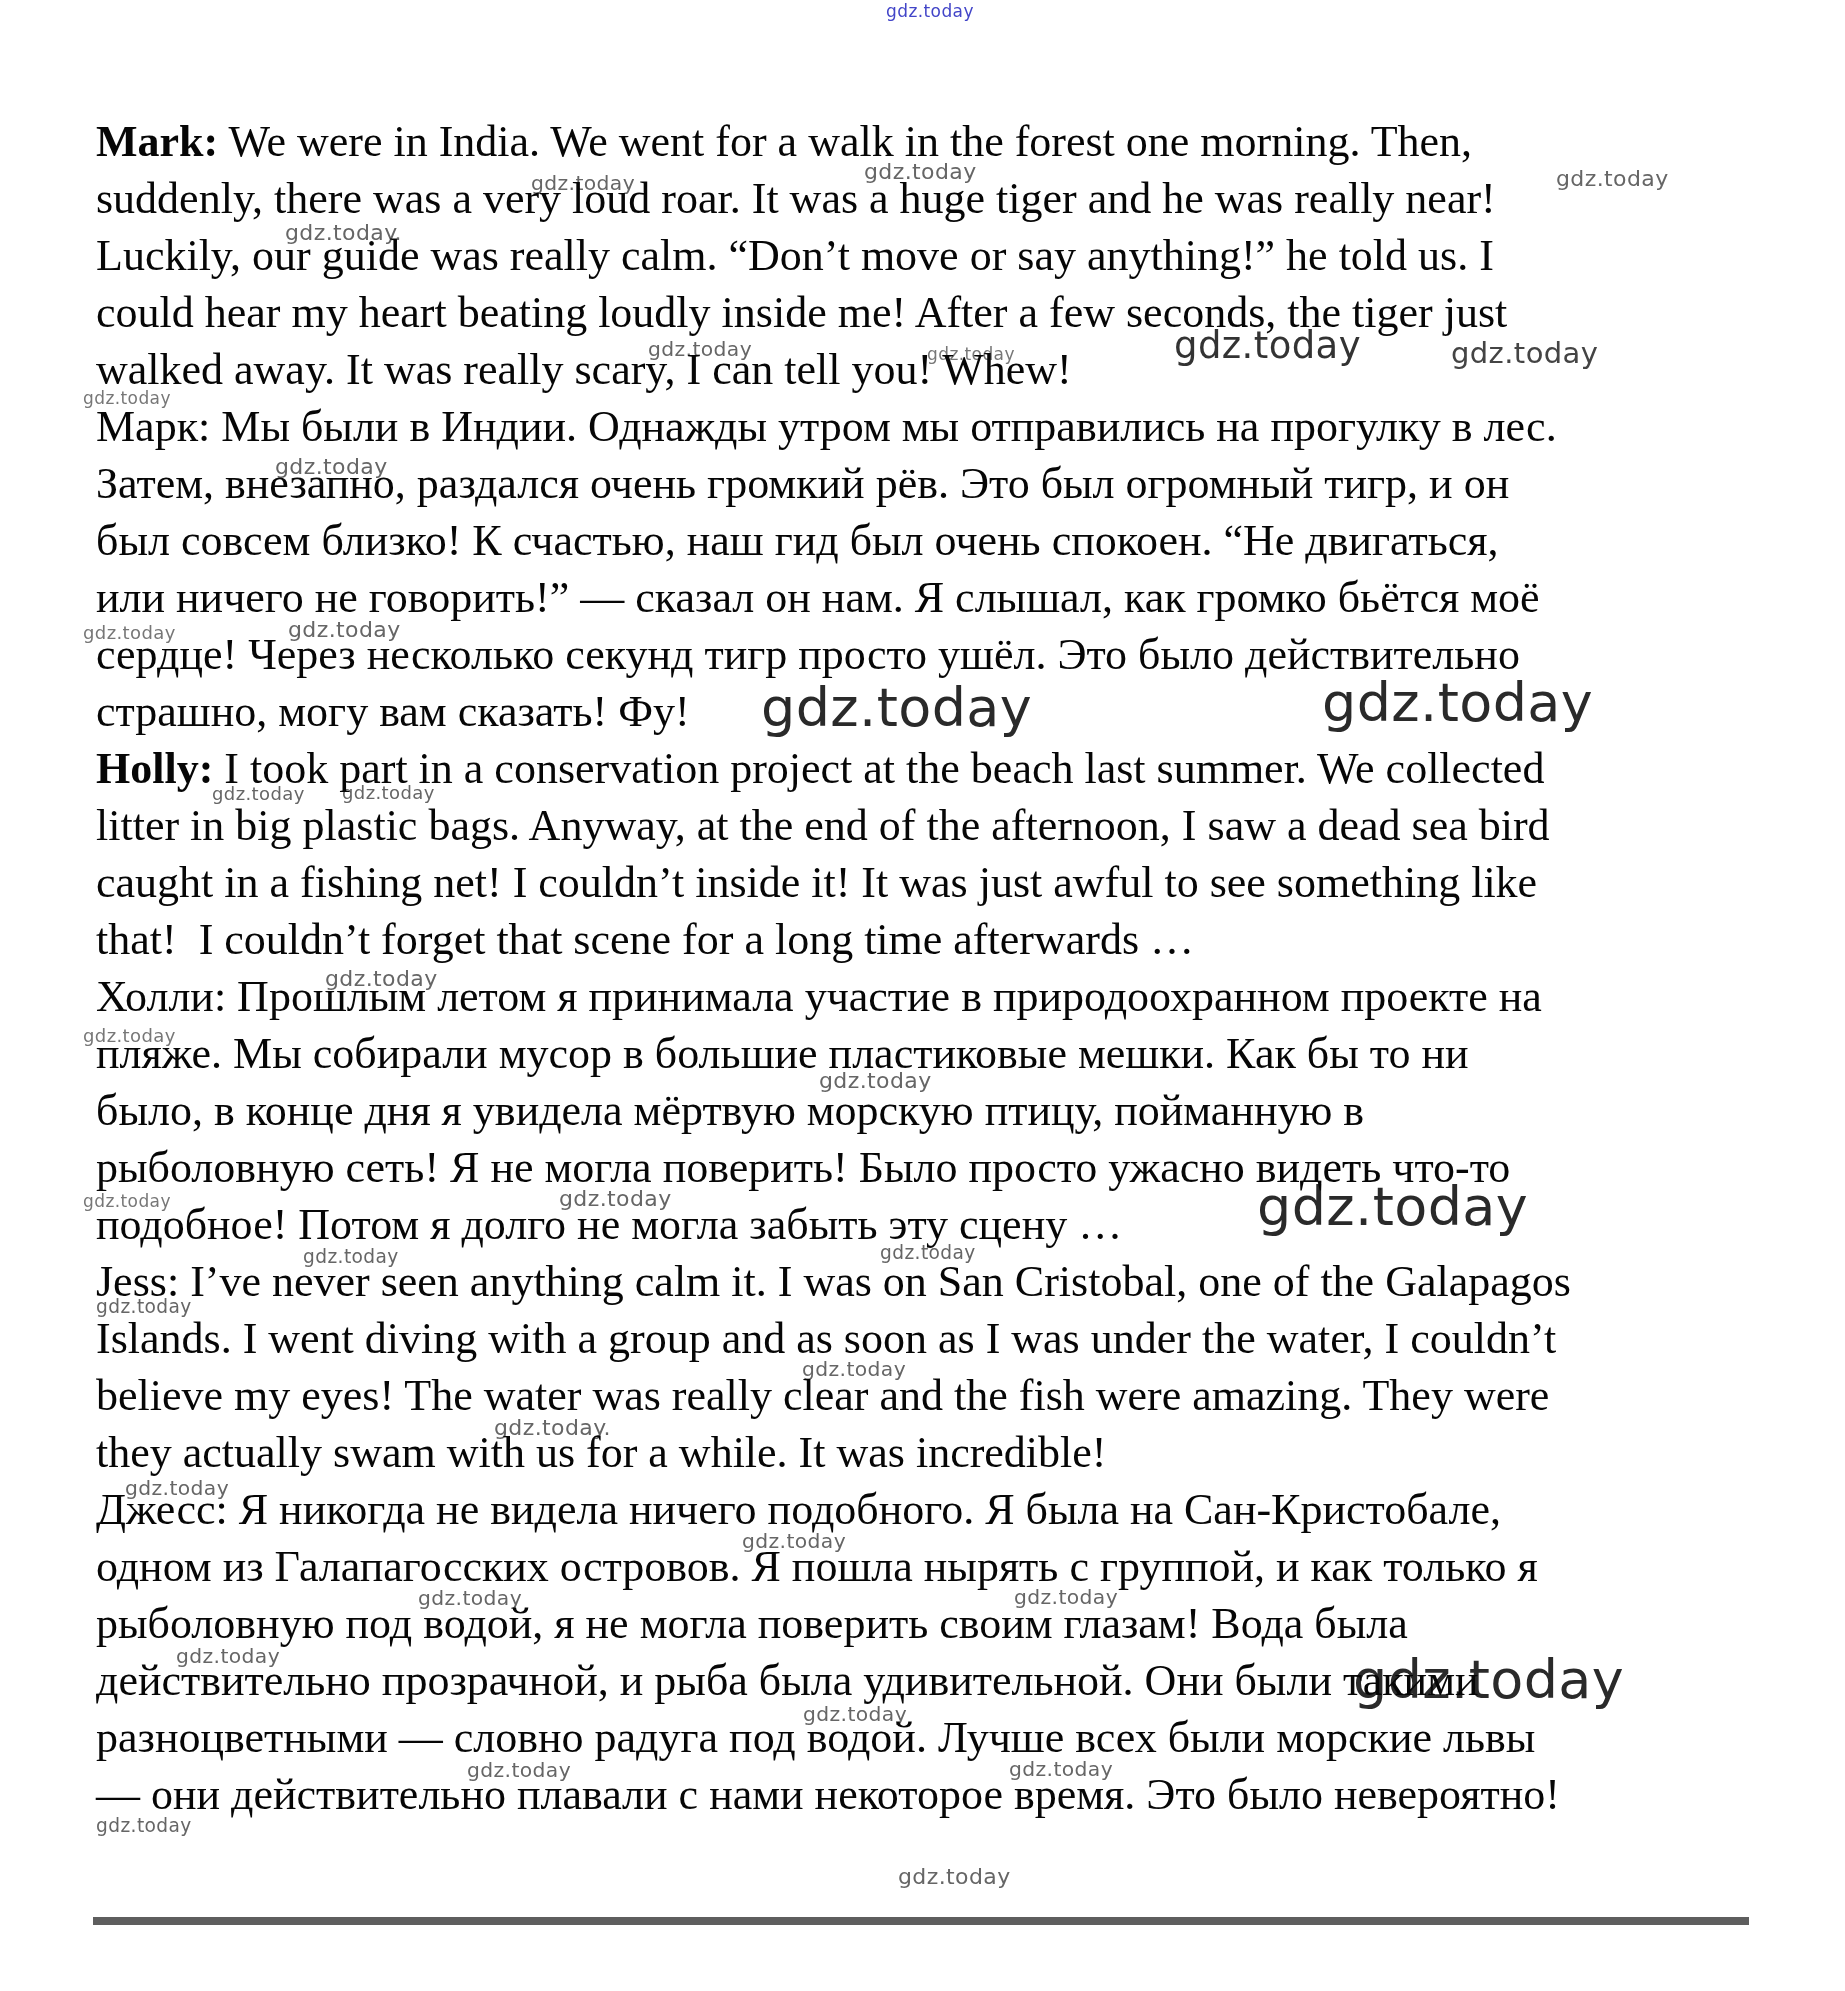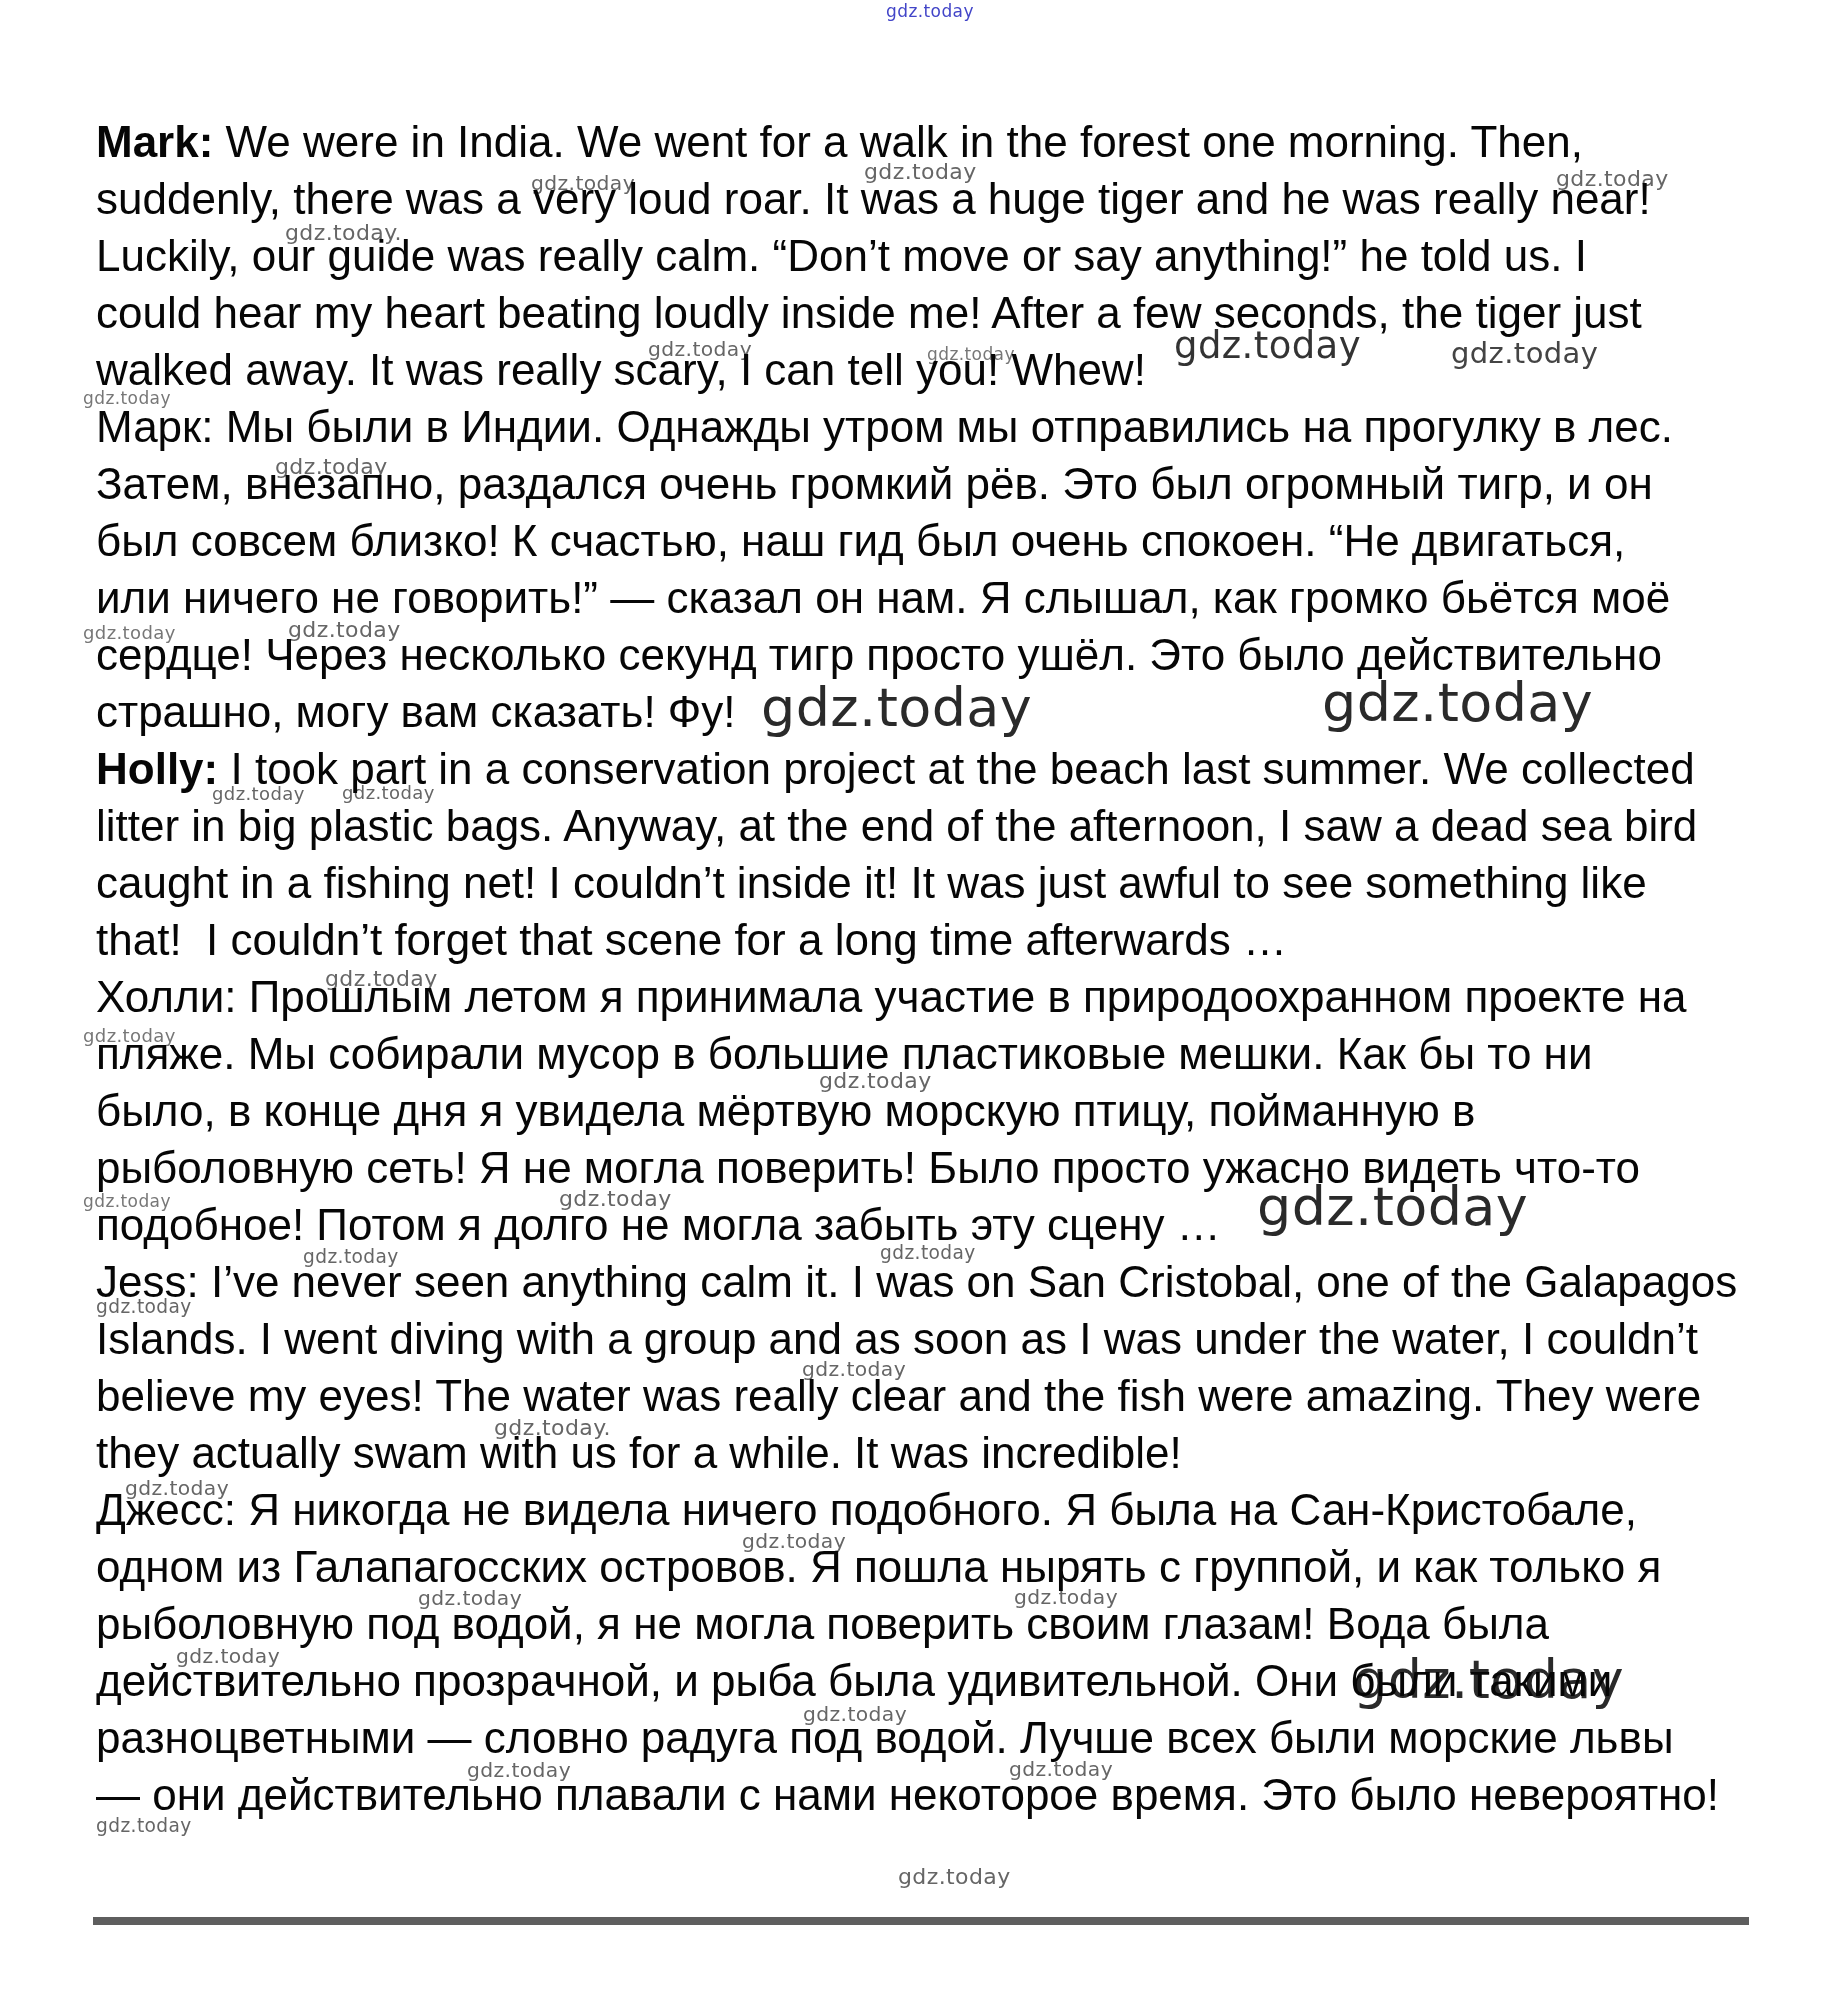--- a/index.html
+++ b/index.html
@@ -1,19 +1,19 @@
 <!DOCTYPE html>
 <html style="font-size:13.6px"><head>
 <meta charset="utf-8">
 <style>
   html,body{margin:0;padding:0;background:#ffffff;}
   .page{position:relative;width:1845px;height:1968px;background:#ffffff;overflow:hidden;}
   .textblock{
     position:absolute;left:96px;top:113px;z-index:2;
-    font-family:Liberation Sans, sans-serif;
+    font-family:Liberation Serif, serif;
     font-size:44px;line-height:57px;color:#060606;
   }
   .ln{white-space:pre;}
   .speaker-bold{font-weight:bold;}
   .wm{
     position:absolute;z-index:1;white-space:pre;line-height:1;
     font-family:"DejaVu Sans","Liberation Sans",sans-serif;
     letter-spacing:0.4px;
   }
   .divider{position:absolute;left:93px;top:1917px;width:1656px;height:7.6px;background:#5e5e5e;z-index:1;}

